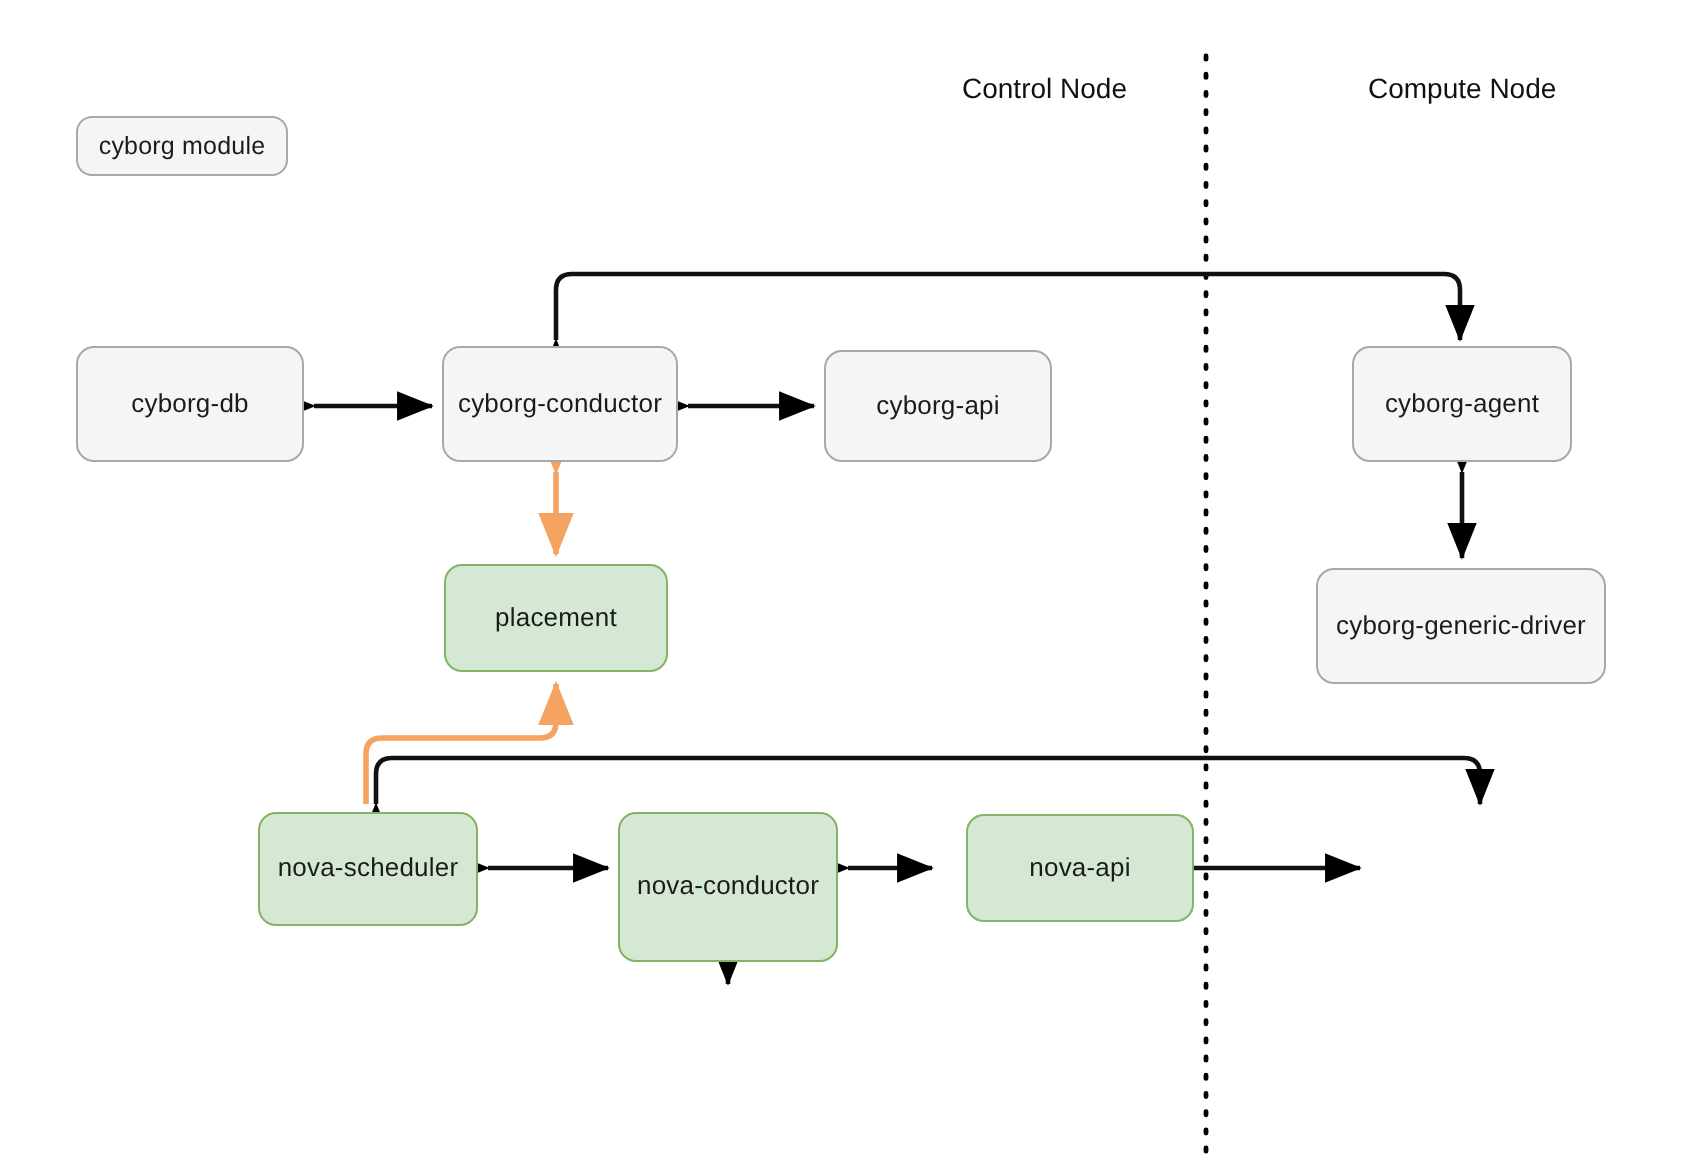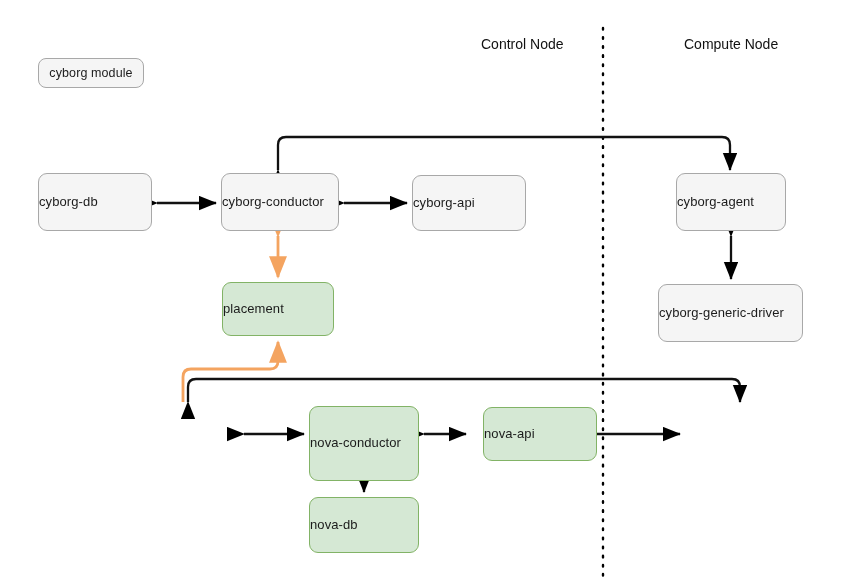--- a/index.html
+++ b/index.html
@@ -21,20 +21,21 @@
     top: 0;
     width: 841px;
     height: 588px;
     pointer-events: none;
   }
   .node {
     position: absolute;
     box-sizing: border-box;
     display: flex;
     align-items: center;
+    justify-content: center;
     text-align: center;
     border-radius: 9px;
     font-size: 13px;
     color: #1b1b1b;
     letter-spacing: 0.1px;
     line-height: 1.15;
     z-index: 3;
   }
   .node.cyborg {
     background: #f5f5f5;
@@ -131,27 +132,27 @@
   </div>
 
   <div class="node cyborg" style="left:658px; top:284px; width:145px; height:58px;">
     <span>cyborg-generic-driver</span>
   </div>
 
   <div class="node other" style="left:222px; top:282px; width:112px; height:54px;">
     <span>placement</span>
   </div>
 
+  <div class="node other" style="left:129px; top:406px; width:110px; height:57px;">
+    <span>nova-scheduler</span>
+  </div>
 
   <div class="node other" style="left:309px; top:406px; width:110px; height:75px;">
     <span>nova-conductor</span>
   </div>
 
   <div class="node other" style="left:483px; top:407px; width:114px; height:54px;">
     <span>nova-api</span>
   </div>
 
 
-  <div class="node other" style="left:309px; top:497px; width:110px; height:56px;">
-    <span>nova-db</span>
-  </div>
 
 </div>
 
 </body></html>

